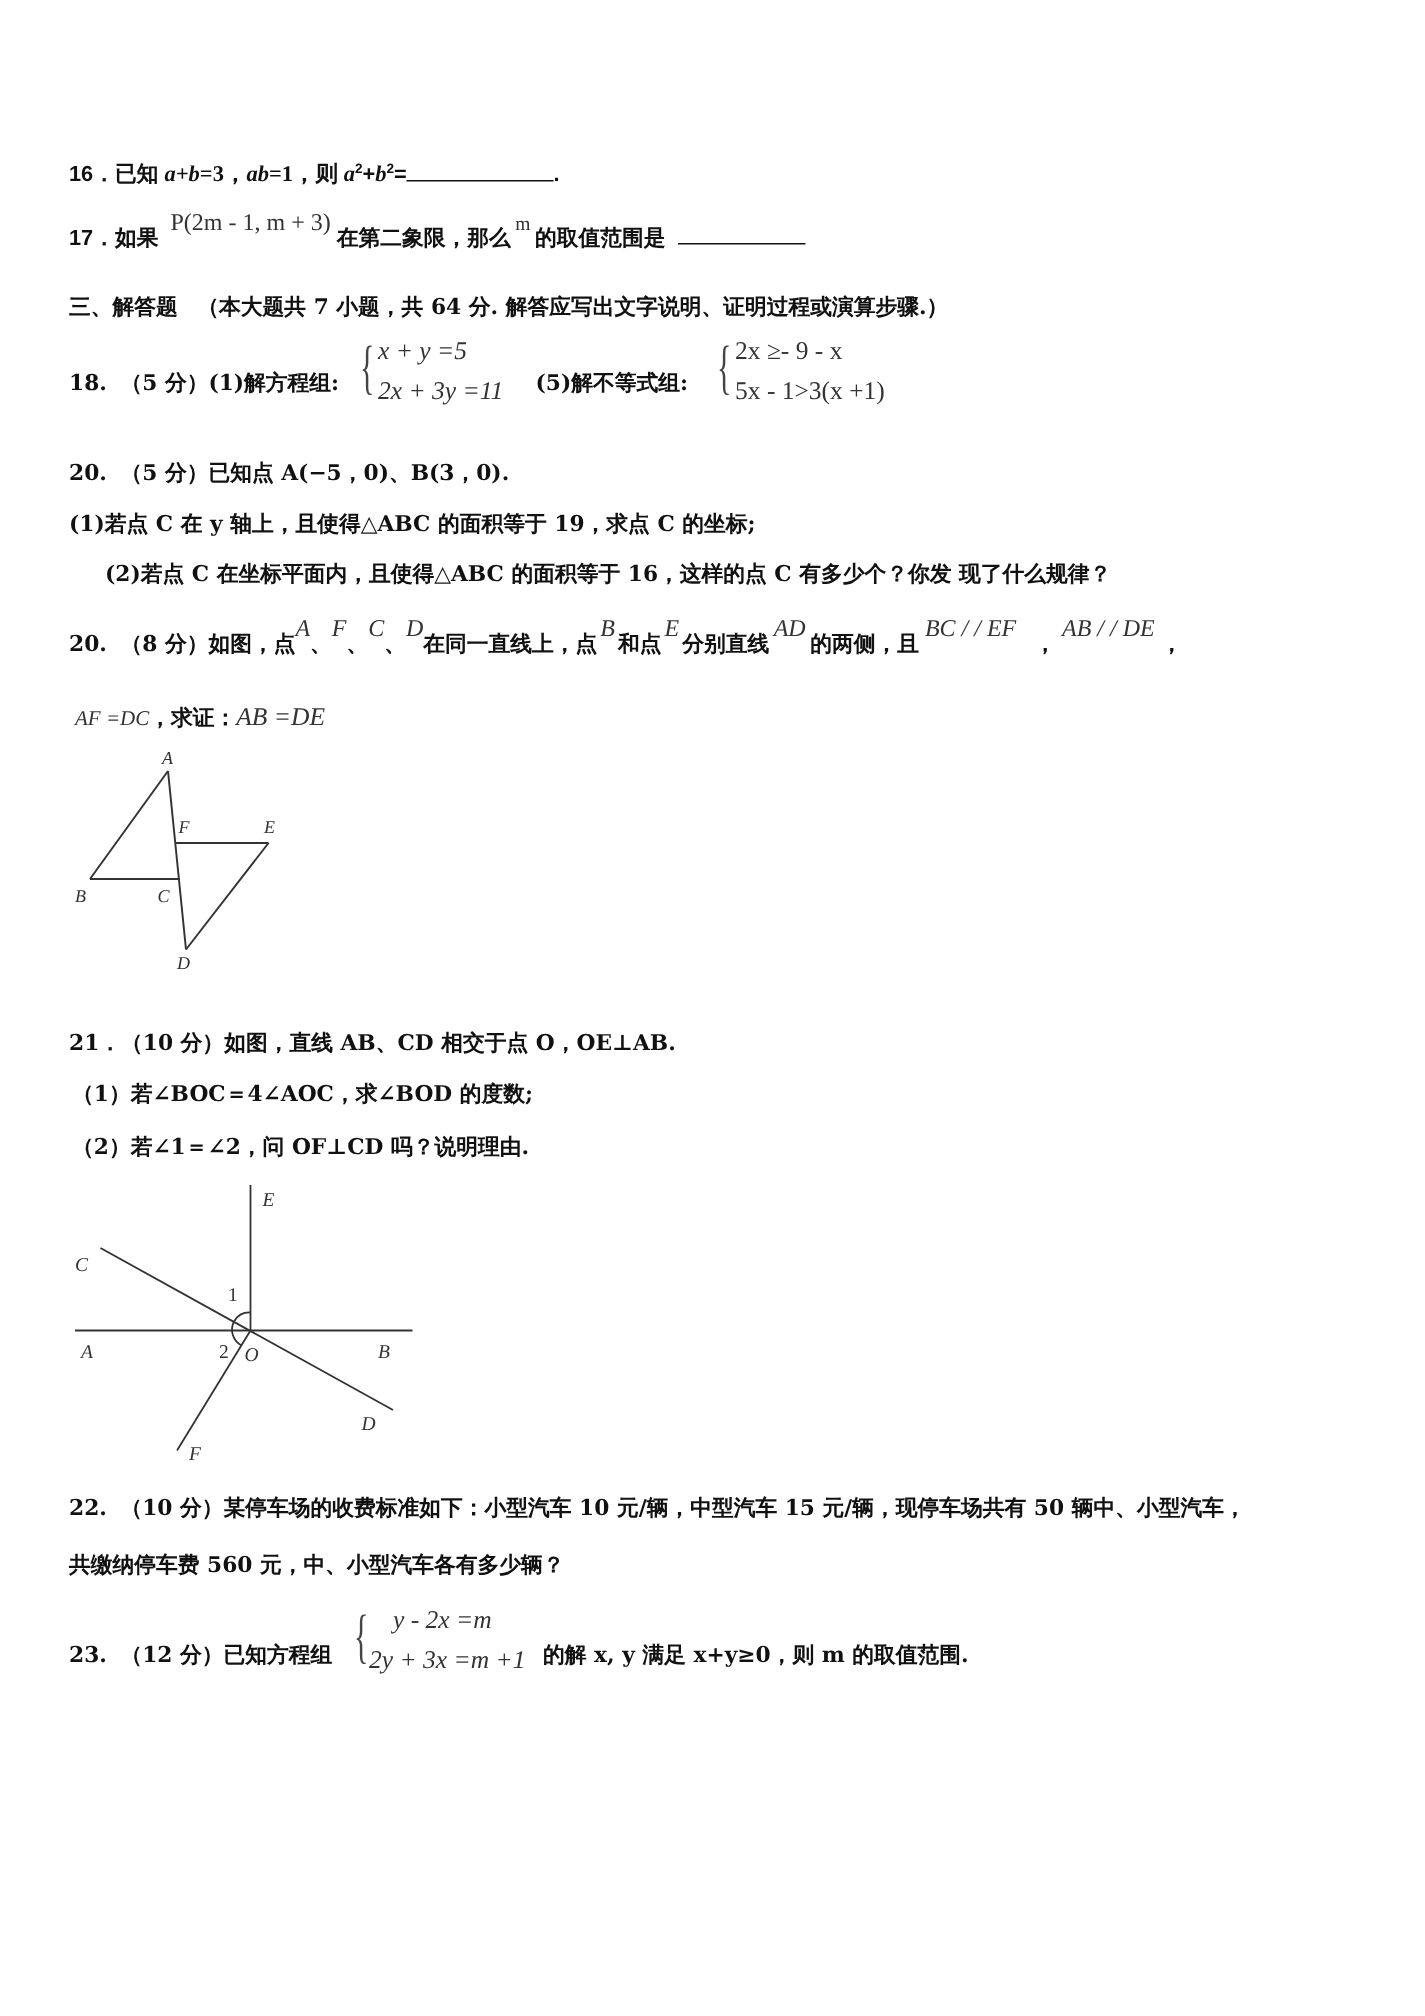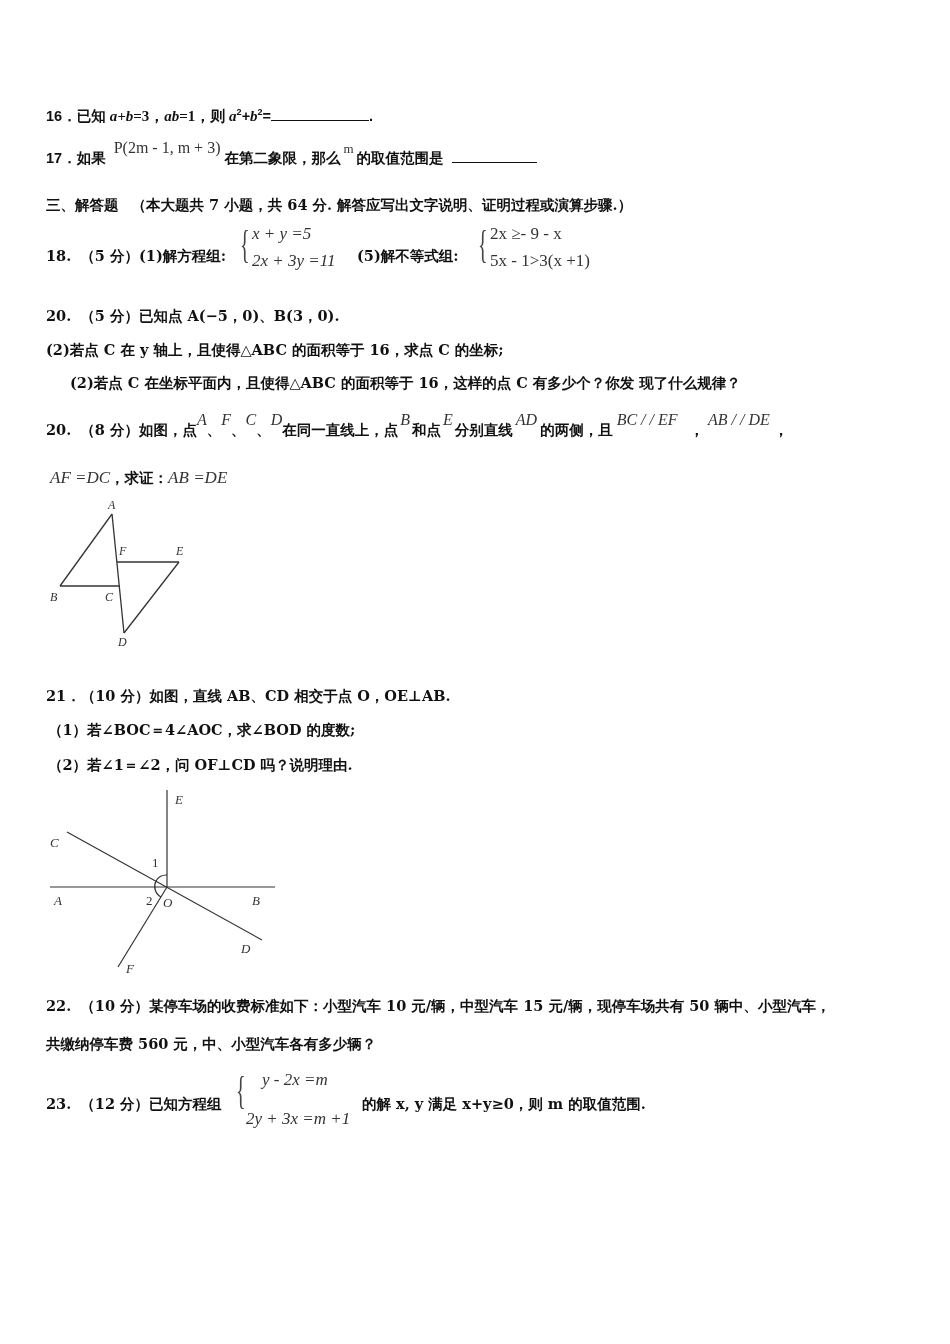--- a/index.html
+++ b/index.html
@@ -52,32 +52,32 @@
   <span class="brace">{</span>
   <span class="row" style="left:12px;top:2px;">2x ≥- 9 -  x</span>
   <span class="row" style="left:12px;top:29px;">5x - 1&gt;3(x +1)</span>
 </div>
 
 <div class="line" style="left:46px;top:306px;">
   <span>20.</span>
   <span style="margin-left:4px;">（5 分）</span><span>已知点 A(−5，0)、B(3，0).</span>
 </div>
 <div class="line" style="left:46px;top:340px;">
-  <span>(2)若点 C 在 y 轴上，且使得△ABC 的面积等于 16，求点 C 的坐标;</span>
+  <span>(1)若点 C 在 y 轴上，且使得△ABC 的面积等于 19，求点 C 的坐标;</span>
 </div>
 <div class="line" style="left:46px;top:373px;margin-left:24px;">
   <span>(2)若点 C 在坐标平面内，且使得△ABC 的面积等于 16，这样的点 C 有多少个？你发 现了什么规律？</span>
 </div>
 
 <div class="line" style="left:46px;top:420px;">
   <span>20.</span>
   <span style="margin-left:4px;">（8 分）</span><span>如图，点</span><span class="math raise">A</span><span>、</span><span class="math raise">F</span><span>、</span><span class="math raise">C</span><span>、</span><span class="math raise">D</span><span>在同一直线上，点</span><span class="math raise" style="margin:0 2px;">B</span><span>和点</span><span class="math raise" style="margin:0 2px;">E</span><span>分别直线</span><span class="math raise" style="margin:0 3px;">AD</span><span>的两侧，且</span><span class="math raise" style="margin:0 4px;">BC / / EF</span><span style="margin-left:8px;">，</span><span class="math raise" style="margin:0 4px;">AB / / DE</span><span>，</span>
 </div>
 <div class="line" style="left:50px;top:468px;">
-  <span class="math" style="font-size:17px;">AF =DC</span><span>，求证：</span><span class="math" style="font-size:17px;">AB =DE</span>
+  <span class="math" style="font-size:14px;">AF =DC</span><span>，求证：</span><span class="math" style="font-size:17px;">AB =DE</span>
 </div>
 
 <svg style="position:absolute;left:40px;top:495px;" width="160" height="155">
   <g stroke="#333" stroke-width="1.3" fill="none">
     <line x1="72" y1="19" x2="20" y2="91"></line>
     <line x1="20" y1="91" x2="80" y2="91"></line>
     <line x1="72" y1="19" x2="84" y2="138"></line>
     <line x1="77" y1="67" x2="139" y2="67"></line>
     <line x1="139" y1="67" x2="84" y2="138"></line>
   </g>
@@ -131,17 +131,17 @@
   <span>共缴纳停车费 560 元，中、小型汽车各有多少辆？</span>
 </div>
 
 <div class="line" style="left:46px;top:1094px;">
   <span>23.</span>
   <span style="margin-left:4px;">（12 分）</span><span>已知方程组</span>
 </div>
 <div class="sys" style="left:236px;top:1068px;width:130px;height:50px;">
   <span class="brace">{</span>
   <span class="row it" style="left:26px;top:2px;">y - 2x =m</span>
-  <span class="row it" style="left:10px;top:41px;">2y + 3x =m +1</span>
+  <span class="row it" style="left:10px;top:29px;">2y + 3x =m +1</span>
 </div>
 <div class="line" style="left:362px;top:1094px;">
   <span>的解 x, y 满足 x+y≥0，则 m 的取值范围.</span>
 </div>
 
 </body></html>

